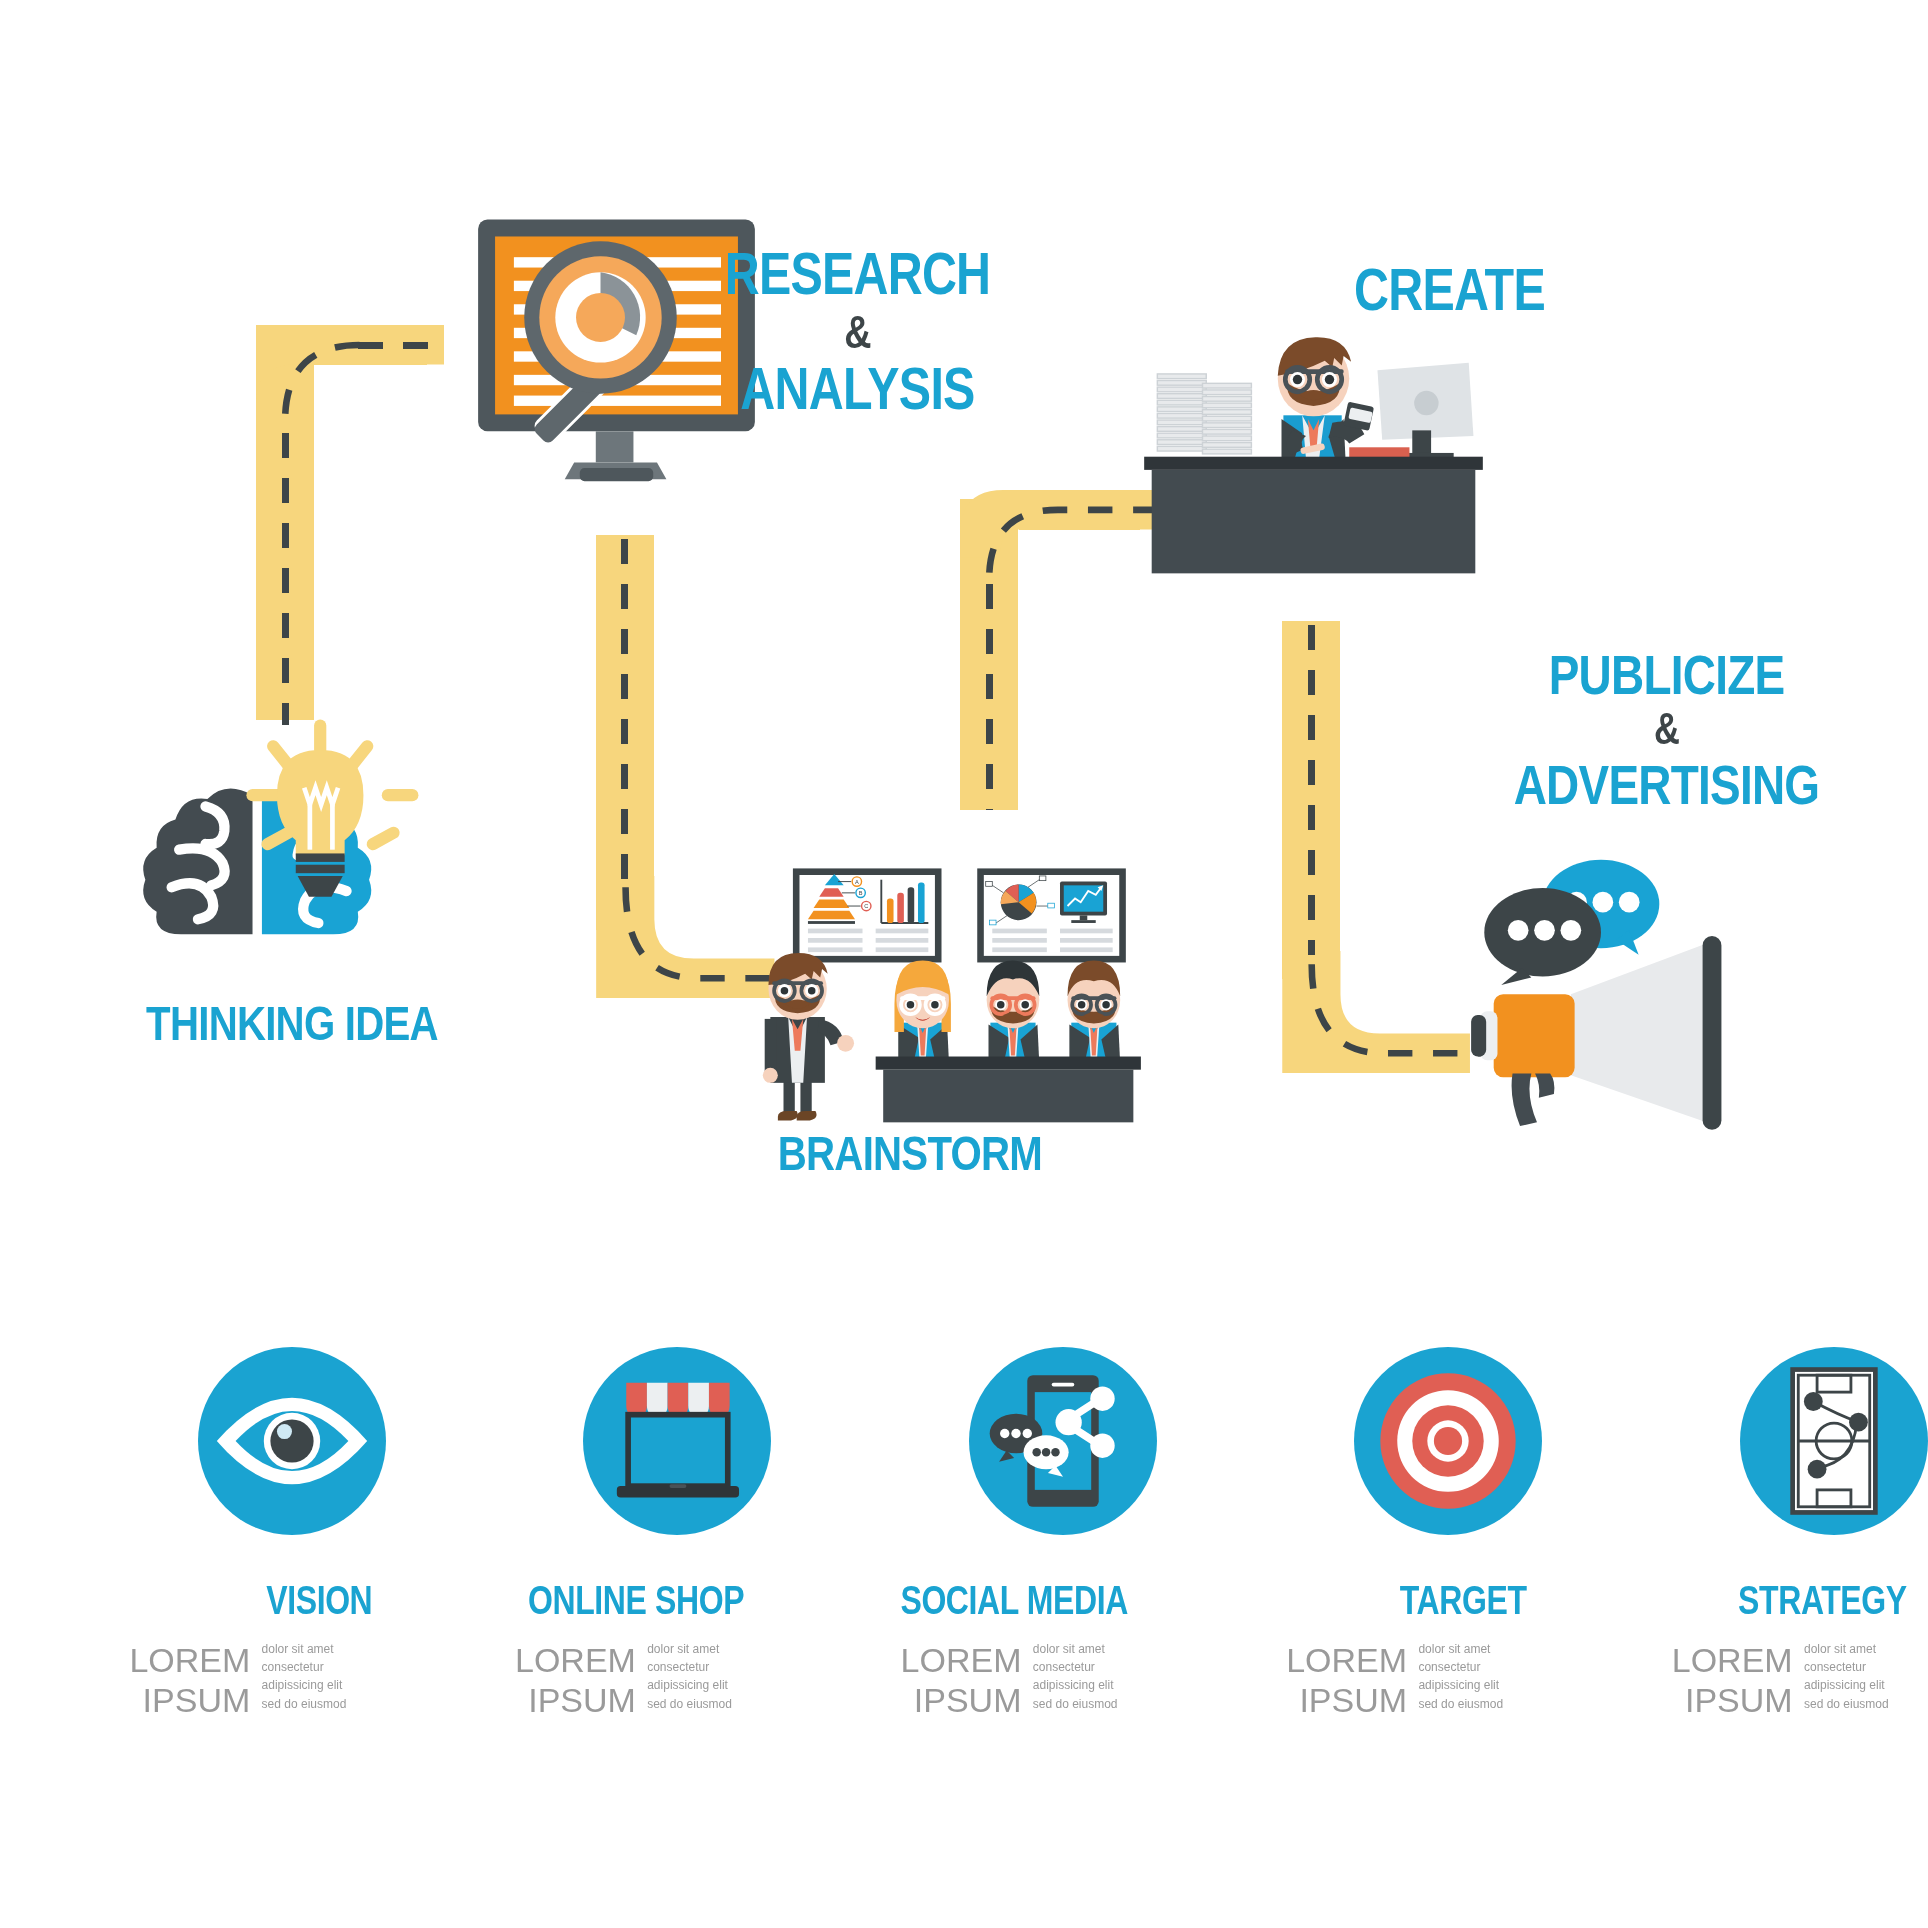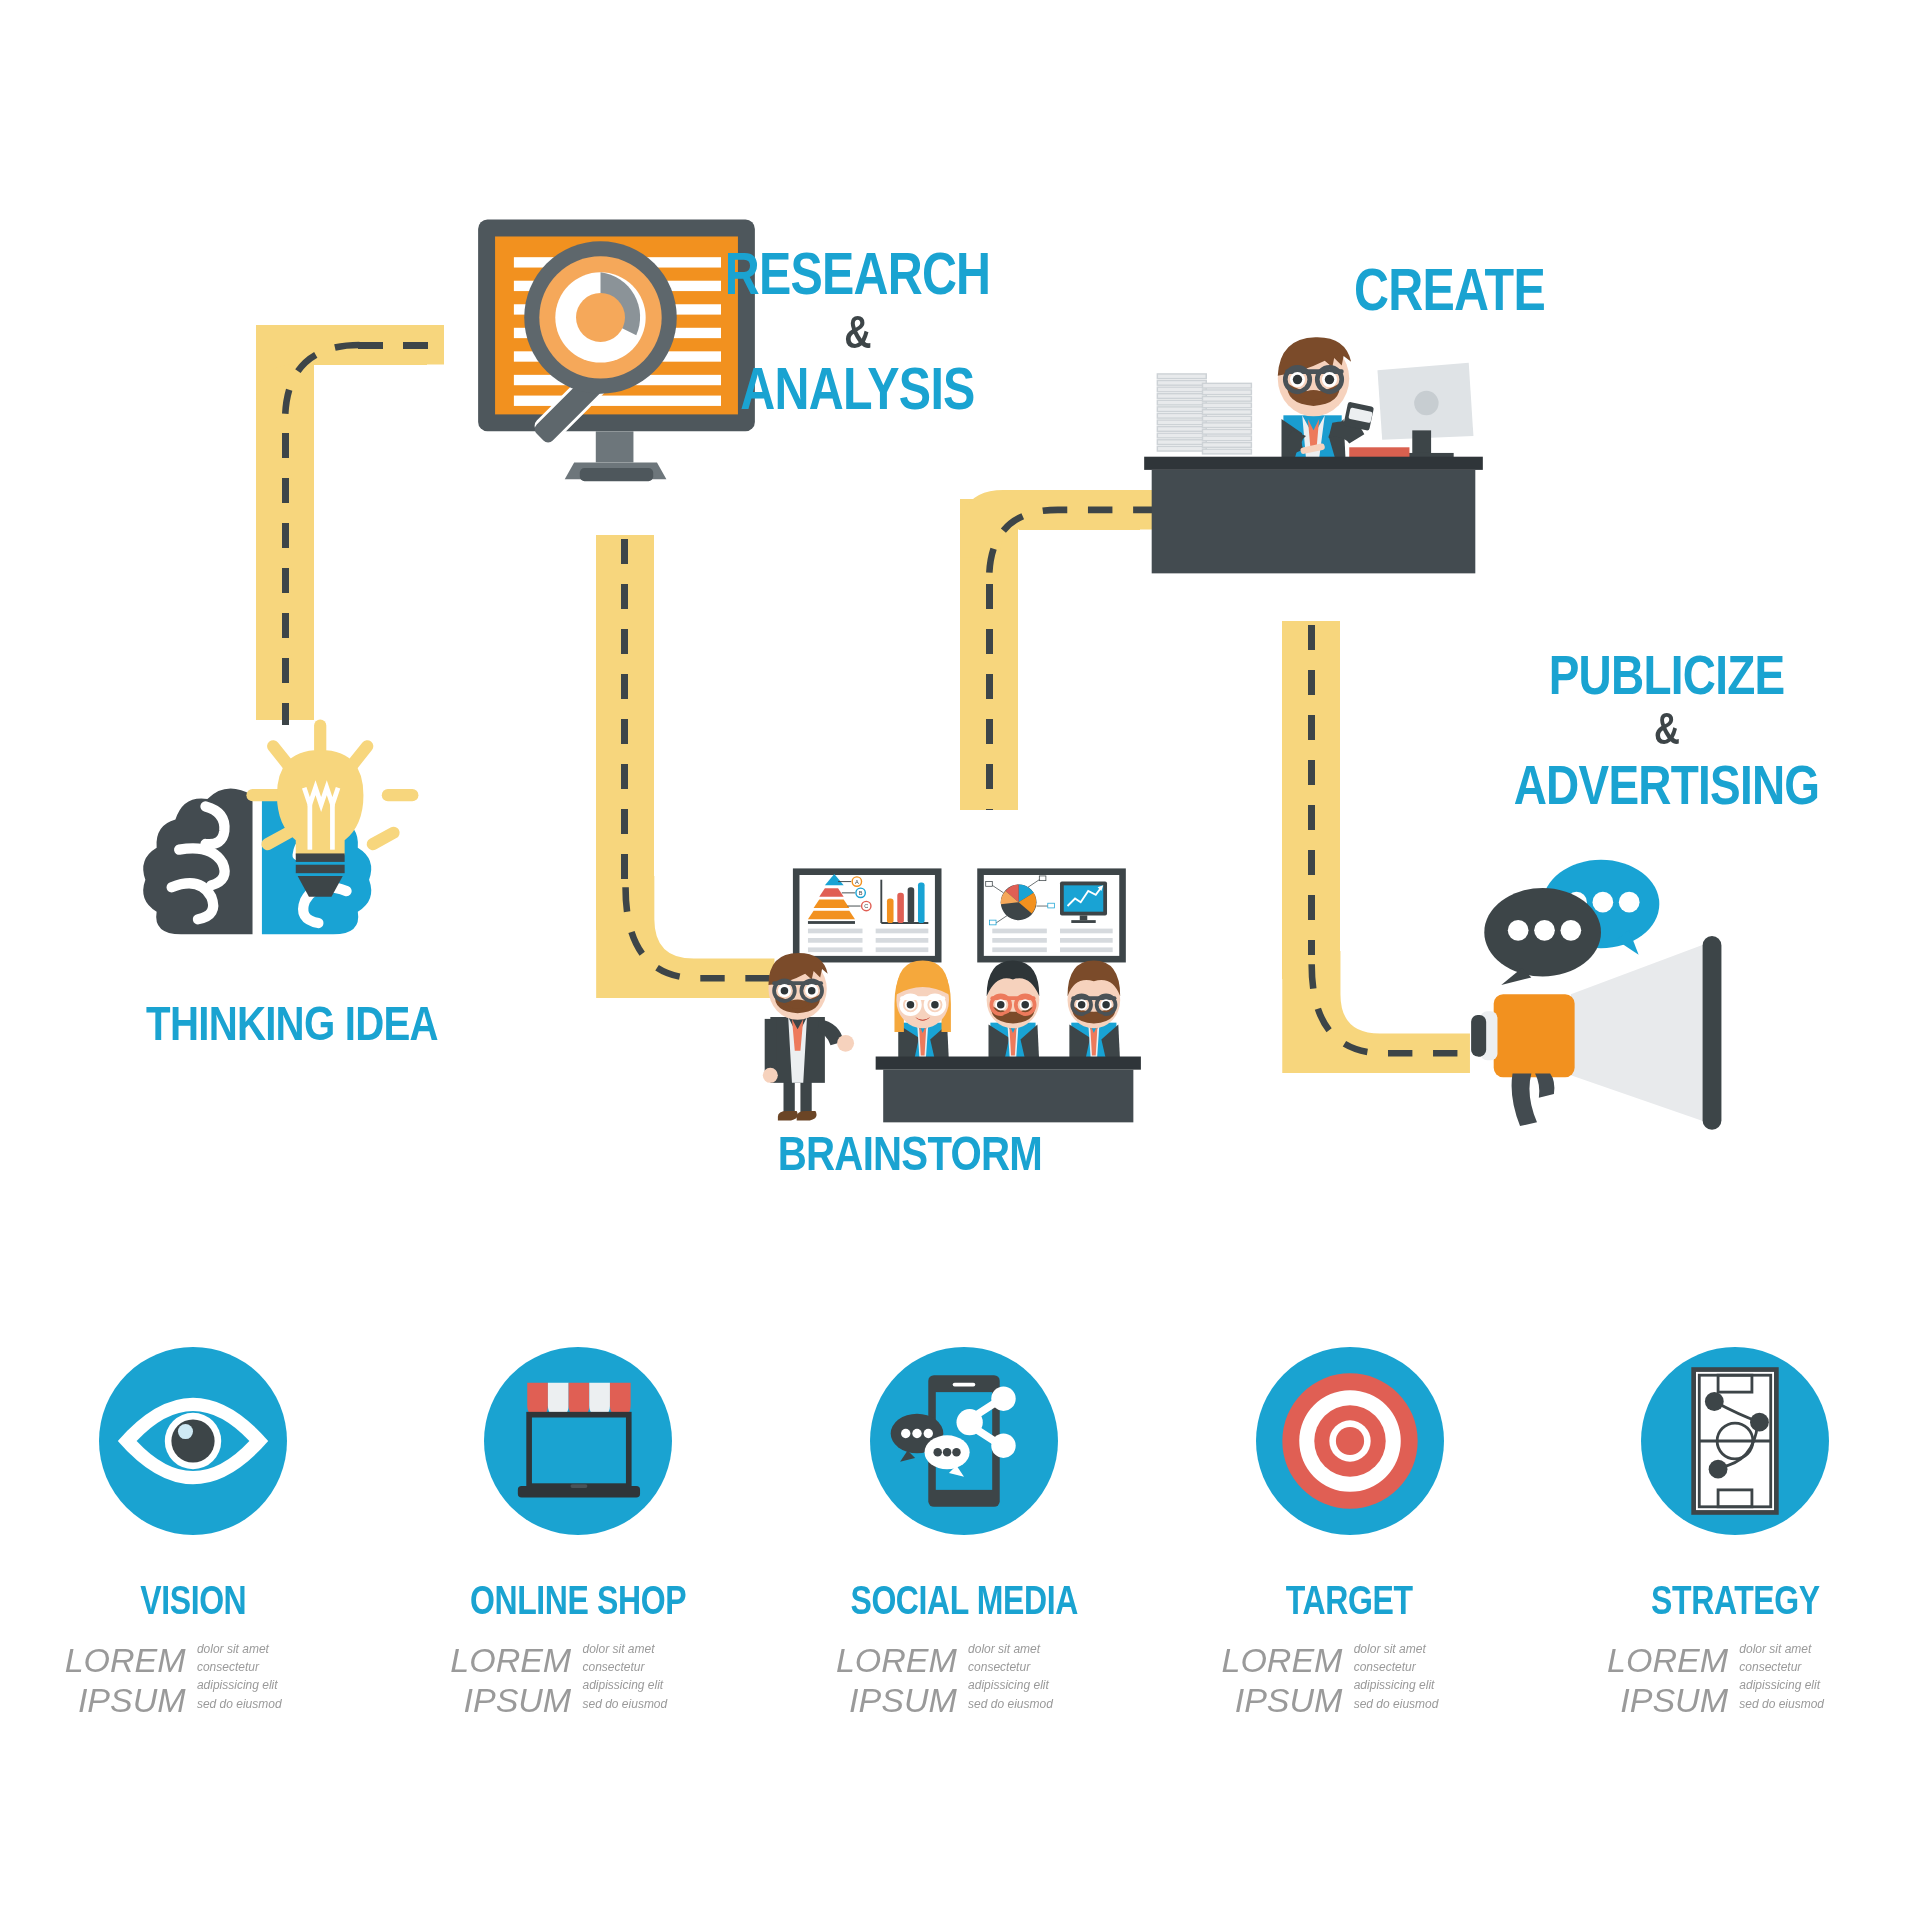--- a/index.html
+++ b/index.html
@@ -27,28 +27,28 @@
   .headline .amp{color:#3d4548;display:block;font-size:0.78em;line-height:1.15;}
   .headline .ln{display:block;}
 
   
   .road{position:absolute;background:#f7d67d;}
   .dash-v{position:absolute;width:6.6px;background-image:linear-gradient(#3d4548 55%,rgba(0,0,0,0) 0);background-size:6.6px 45px;background-repeat:repeat-y;}
   .dash-h{position:absolute;height:6.6px;background-image:linear-gradient(90deg,#3d4548 55%,rgba(0,0,0,0) 0);background-size:45px 6.6px;background-repeat:repeat-x;}
 
   
   .bottom-row{position:absolute;left:0;top:1347px;width:1928px;height:527px;display:flex;}
-  .bcol{flex:1 1 0;display:flex;flex-direction:column;align-items:center;}
+  .bcol{flex:1 1 0;display:flex;flex-direction:column;align-items:flex-end;}
   .bcircle{width:188px;height:188px;border-radius:50%;background:#1aa3d1;position:relative;}
   .btitle{
     margin-top:43px;color:#1aa3d1;font-weight:bold;font-size:40px;
     font-family:"Liberation Sans Narrow","Liberation Sans",sans-serif;
     transform:scaleX(0.80);white-space:nowrap;letter-spacing:-0.5px;
   }
-  .blorem{display:flex;margin-top:17px;align-items:flex-start;gap:11.3px;font-style:italic;}
+  .blorem{display:flex;margin-top:17px;align-items:flex-start;gap:11.3px;}
   .blorem .big{
     color:#9a9a9a;font-size:34px;line-height:1.18;text-align:right;
     font-family:"Liberation Sans","DejaVu Sans",sans-serif;font-weight:400;
   }
   .blorem .small{
     color:#9a9a9a;font-size:12px;line-height:1.52;text-align:left;width:124px;
     font-family:"Liberation Sans","DejaVu Sans",sans-serif;
   }
   svg{display:block;overflow:visible;}
 </style>

